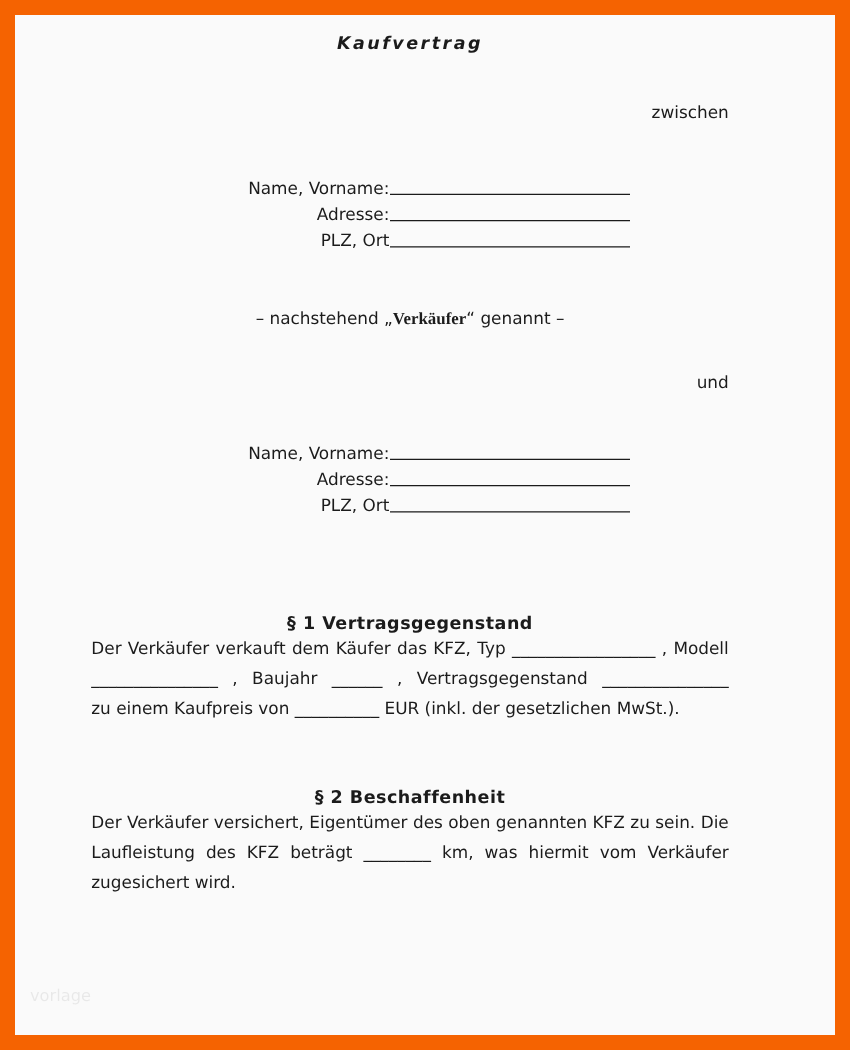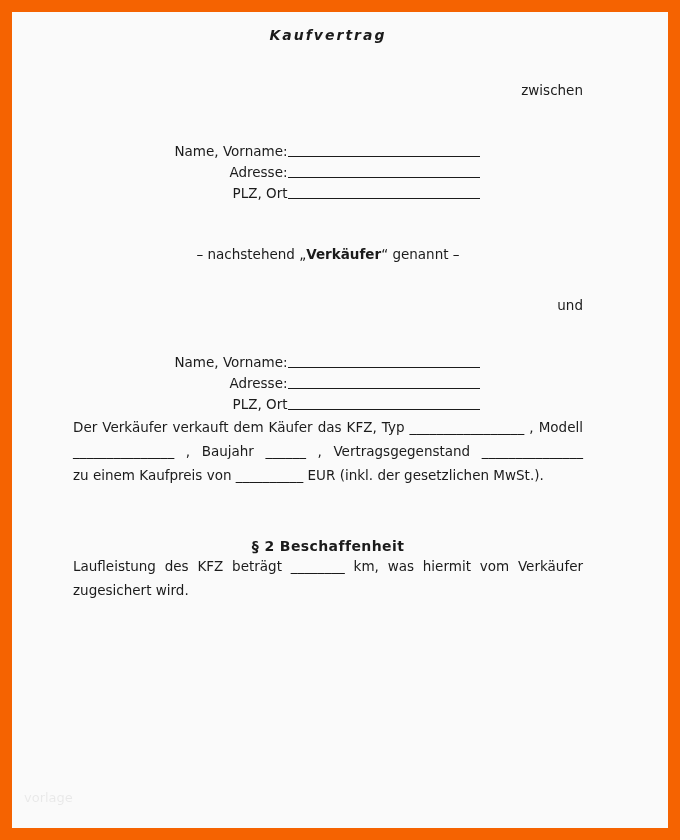--- a/index.html
+++ b/index.html
@@ -38,35 +38,36 @@
   .form-block {
     width: 307px;
     margin: 43px auto 0 auto;
   }
   .form-block.second { margin-top: 39px; }
   .form-row { line-height: 21px; white-space: nowrap; }
   .form-label {
     display: inline-block;
     width: 113px;
     text-align: right;
+    margin-left: 24px;
   }
   .form-line {
     display: inline-block;
     width: 192px;
     height: 13px;
     border-bottom: 1.5px solid #1B1B1B;
     position: relative;
     top: 1px;
   }
   .tagline {
     text-align: center;
     line-height: 15px;
     margin-top: 43px;
   }
-  .tagline b { font-weight: bold; }
+  .tagline b { font-weight: bold; font-family: Liberation Serif, serif; }
   .section-heading {
     text-align: center;
     font-weight: bold;
     font-size: 14px;
     letter-spacing: 0.4px;
     line-height: 15px;
   }
   .section-heading.first { margin-top: 76px; }
   .section-heading.second { margin-top: 52px; }
   .paragraph { }
@@ -116,30 +117,32 @@
       </div>
       <div class="form-row">
         <span class="form-label">Adresse:</span><span class="form-line"></span>
       </div>
       <div class="form-row">
         <span class="form-label">PLZ, Ort</span><span class="form-line"></span>
       </div>
     </div>
 
 
+    <div class="section-heading first">§ 1 Vertragsgegenstand</div>
 
     <div class="paragraph">
       <div class="pline just">Der Verkäufer verkauft dem Käufer das KFZ, Typ _________________ , Modell</div>
       <div class="pline just">_______________ , Baujahr ______ , Vertragsgegenstand _______________</div>
       <div class="pline">zu einem Kaufpreis von __________ EUR (inkl. der gesetzlichen MwSt.).</div>
     </div>
 
     <div class="section-heading second">§ 2 Beschaffenheit</div>
 
     <div class="paragraph">
+      <div class="pline just">Der Verkäufer versichert, Eigentümer des oben genannten KFZ zu sein. Die</div>
       <div class="pline just">Laufleistung des KFZ beträgt ________ km, was hiermit vom Verkäufer</div>
       <div class="pline">zugesichert wird.</div>
     </div>
 
   </div>
 
   <div class="watermark">vorlage</div>
 </div>
 
 </body></html>

